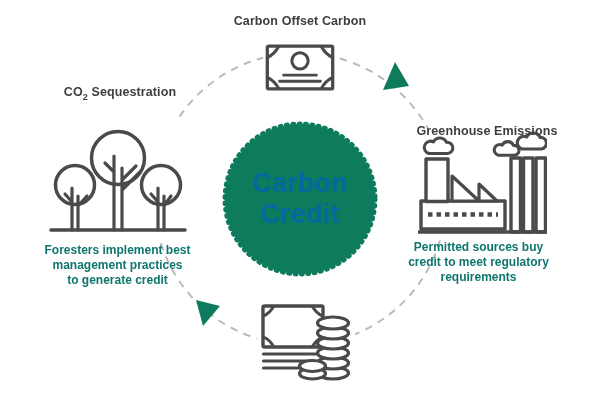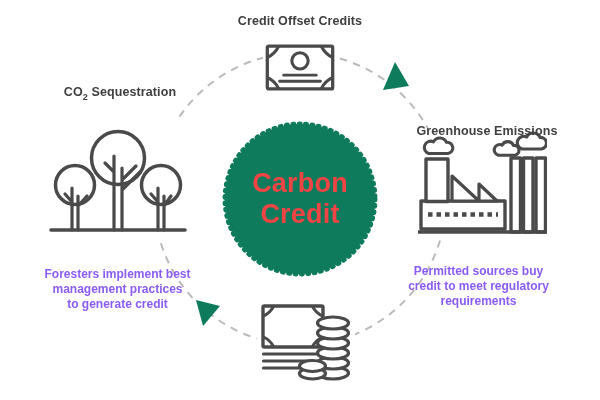--- a/index.html
+++ b/index.html
@@ -13,29 +13,29 @@
   #orbit{left:0;top:0;z-index:0;}
   
   .icon-tile{background:#ffffff;z-index:2;display:flex;align-items:center;justify-content:center;}
   
   .node-label{
     z-index:3;text-align:center;color:#3e3e3e;font-weight:bold;
     font-size:12.5px;letter-spacing:.1px;line-height:15px;
   }
   .node-label sub{font-size:9px;line-height:0;}
   .caption{
-    z-index:3;text-align:center;color:#8b5cf6;font-weight:bold;
-    font-size:12px;line-height:15px;margin-top:24px;
+    z-index:3;text-align:center;color:#0f766e;font-weight:bold;
+    font-size:12px;line-height:15px;
   }
   
   #center-badge{left:220px;top:119px;width:160px;height:160px;z-index:2;}
   #center-text{
     left:220px;top:119px;width:160px;height:160px;z-index:3;
     display:flex;flex-direction:column;align-items:center;justify-content:center;
-    color:#ef4444;font-weight:bold;font-size:27px;line-height:31px;letter-spacing:.2px;
+    color:#0369a1;font-weight:bold;font-size:27px;line-height:31px;letter-spacing:.2px;
     text-align:center;pointer-events:none;
   }
   .ink{stroke:#4a4a4a;fill:none;stroke-linecap:round;stroke-linejoin:round;}
   .inkfill{stroke:#4a4a4a;fill:#ffffff;stroke-linejoin:round;}
 </style>
 </head>
 <body>
 
 <div id="canvas">
 
@@ -47,21 +47,21 @@
 
   <svg id="center-badge" class="abs" width="160" height="160" viewBox="0 0 160 160">
     <circle cx="80" cy="80" r="75" fill="#0e7b5c"></circle>
     <circle cx="80" cy="80" r="75" fill="none" stroke="#0e7b5c" stroke-width="5" stroke-dasharray="1 5.4" stroke-linecap="round"></circle>
   </svg>
   <div id="center-text" class="abs">
     <span>Carbon</span>
     <span>Credit</span>
   </div>
 
-  <div class="abs node-label" style="left:150px;top:14px;width:300px;">Credit Offset Credits</div>
+  <div class="abs node-label" style="left:150px;top:14px;width:300px;">Carbon Offset Carbon</div>
   <div class="abs icon-tile" style="left:263px;top:42px;width:74px;height:50px;">
     <svg width="70" height="47" viewBox="0 0 68 46">
       <rect class="inkfill" x="2" y="2" width="64" height="42" rx="1.5" stroke-width="3.2"></rect>
       <path class="ink" stroke-width="3" d="M2.5 13 Q9.5 9.5 13 2.5 M55 2.5 Q58.5 9.5 65.5 13 M2.5 33 Q9.5 36.5 13 43.5 M65.5 33 Q58.5 36.5 55 43.5"></path>
       <circle class="ink" cx="34" cy="16.5" r="8" stroke-width="3"></circle>
       <path class="ink" stroke-width="2.8" d="M18 30.5 H50 M14 36.5 H54"></path>
     </svg>
   </div>
 
   <div class="abs node-label" style="left:40px;top:85px;width:160px;">

